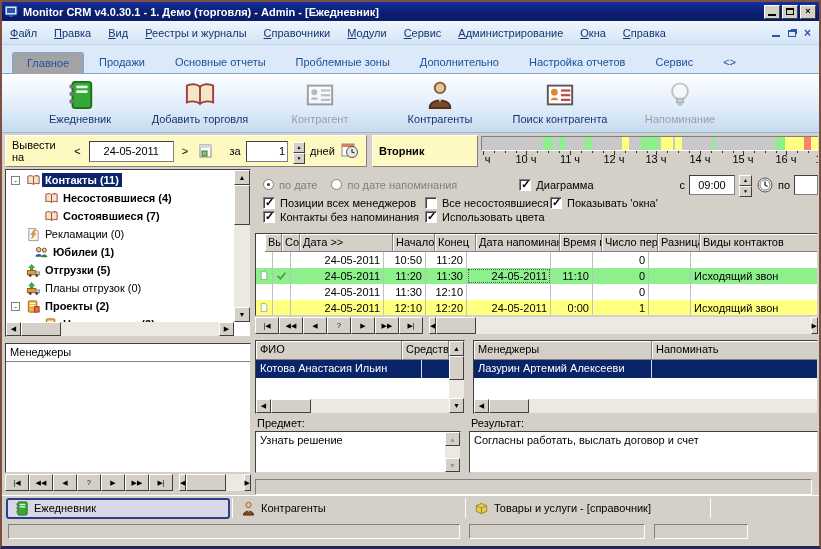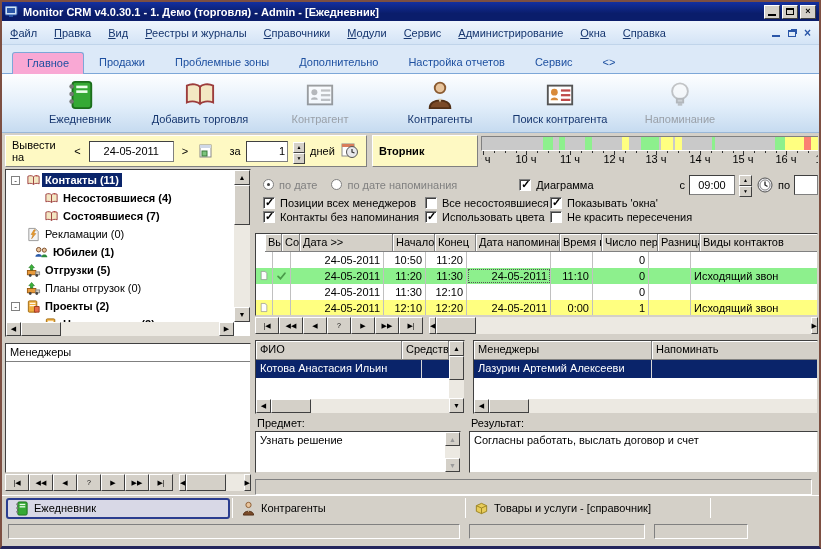--- a/index.html
+++ b/index.html
@@ -19,21 +19,21 @@
   .menubar{height:24px;background:linear-gradient(#eef5fd,#d4e4f6);display:flex;align-items:center;padding:0 8px;border-bottom:1px solid #c0d4ea;}
   .menu-item{color:#16366f;margin-right:17px;white-space:nowrap;cursor:default;}
   .menu-item::first-letter{text-decoration:underline;}
   .mdi{margin-left:auto;display:flex;align-items:center;gap:8px;color:#2a56a8;font-weight:bold;}
   .mdi span{cursor:default;}
   .mdi .mbar{display:inline-block;width:8px;height:2px;background:#2a56a8;}
   .mdi .mrest{display:inline-block;width:8px;height:7px;border:1px solid #2a56a8;border-top:2px solid #2a56a8;box-shadow:2px -2px 0 -1px #2a56a8;}
   
   .tabstrip{height:29px;background:#dcE9f8;display:flex;align-items:flex-end;padding:4px 10px 0 10px;border-bottom:1px solid #7da7d8;}
   .tab{padding:4px 14px 5px 14px;color:#1e50a0;white-space:nowrap;border:1px solid transparent;border-bottom:none;cursor:default;}
-  .tab.active{background:#f9a8d4;border-color:#7da7d8;border-radius:3px 3px 0 0;position:relative;top:1px;}
+  .tab.active{background:#a3a3a3;border-color:#7da7d8;border-radius:3px 3px 0 0;position:relative;top:1px;}
   
   .toolbar{height:59px;background:linear-gradient(#fdfeff,#e2eefa 55%,#c6dbf0);border-bottom:1px solid #9ab8d8;display:flex;align-items:flex-start;padding:4px 0 0 18px;}
   .tool{width:120px;text-align:center;color:#16366f;cursor:default;}
   .tool .ticn{height:34px;display:flex;align-items:center;justify-content:center;}
   .tool .lbl{margin-top:1px;white-space:nowrap;}
   .tool.disabled{color:#9aa0a8;}
   .tool.disabled svg{filter:grayscale(1);opacity:.55;}
   
   .sunken{border:1px solid;border-color:#808080 #fff #fff #808080;}
   .sunken2{border:1px solid;border-color:#404040 #d4d0c8 #d4d0c8 #404040;}
@@ -172,20 +172,21 @@
     <span class="mdi">
       <span><span class="mbar"></span></span>
       <span><span class="mrest"></span></span>
       <span style="font-size:12px;">×</span>
     </span>
   </div>
 
   <div class="tabstrip" id="tabstrip">
       <span class="tab active">Главное</span>
       <span class="tab">Продажи</span>
+      <span class="tab">Основные отчеты</span>
       <span class="tab">Проблемные зоны</span>
       <span class="tab">Дополнительно</span>
       <span class="tab">Настройка отчетов</span>
       <span class="tab">Сервис</span>
       <span class="tab">&lt;&gt;</span>
     </div>
 
   <div class="toolbar" id="toolbar">
       <div class="tool">
         <div class="ticn">
@@ -539,24 +540,20 @@
               <span>Показывать 'окна'</span>
             </span>
             <span class="fitem">
               <span class="cbx on"></span>
               <span>Контакты без напоминания</span>
             </span>
             <span class="fitem">
               <span class="cbx on"></span>
               <span>Использовать цвета</span>
             </span>
-            <span class="fitem">
-              <span class="cbx"></span>
-              <span>Не красить пересечения</span>
-            </span>
           </div>
       </div>
 
       <div class="tablewrap sunken2" id="contacts-table" style="height:84px;">
           <div class="trow hdr">
             <span class="tcell" style="width: 17px;">Вы</span>
             <span class="tcell" style="width: 18px;">Со</span>
             <span class="tcell" style="width: 93px;">Дата &gt;&gt;</span>
             <span class="tcell" style="width: 42px;">Начало</span>
             <span class="tcell" style="width: 41px;">Конец</span>

